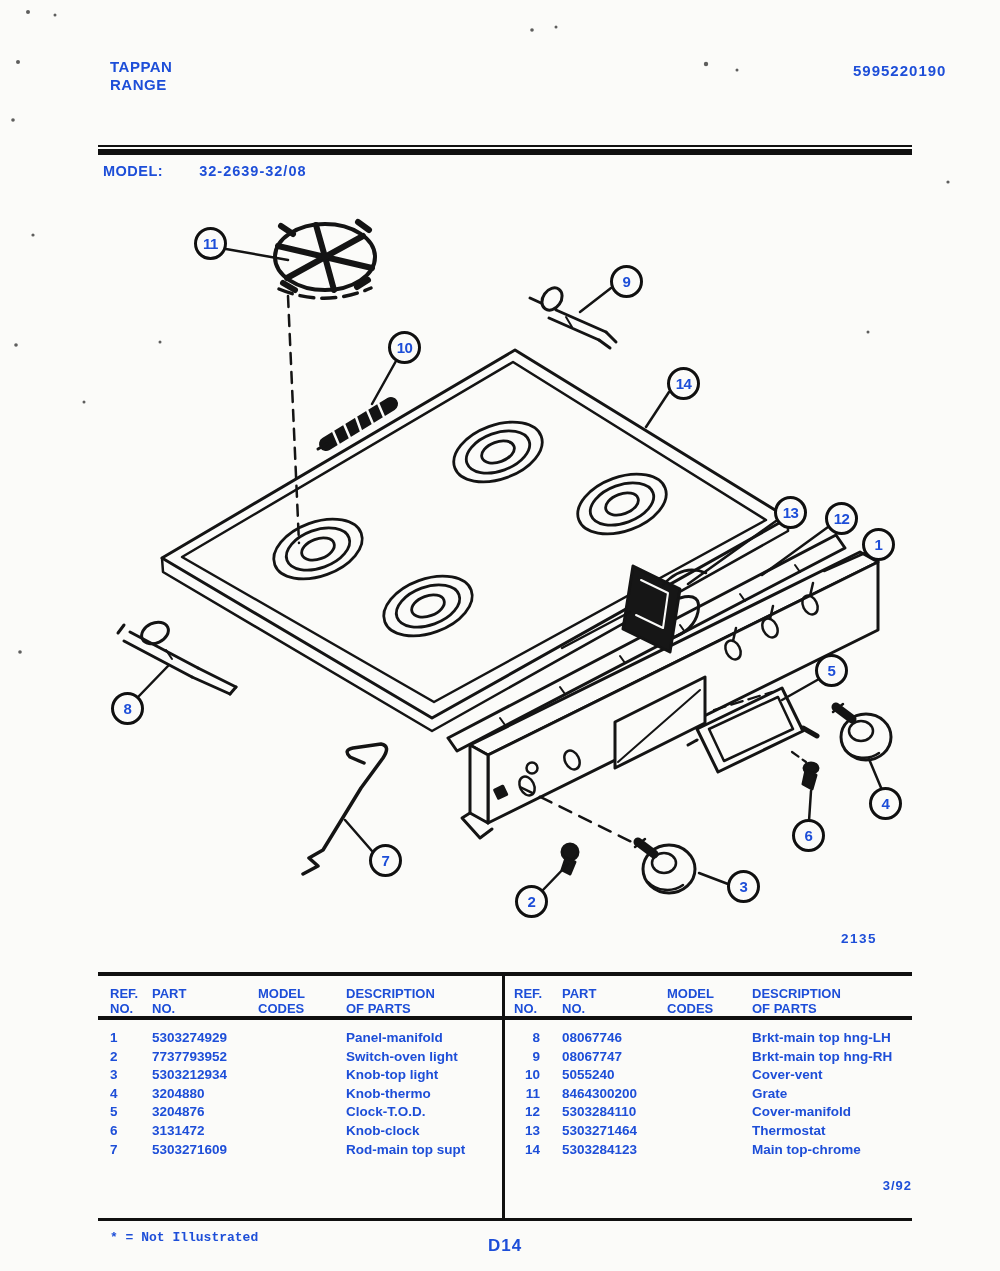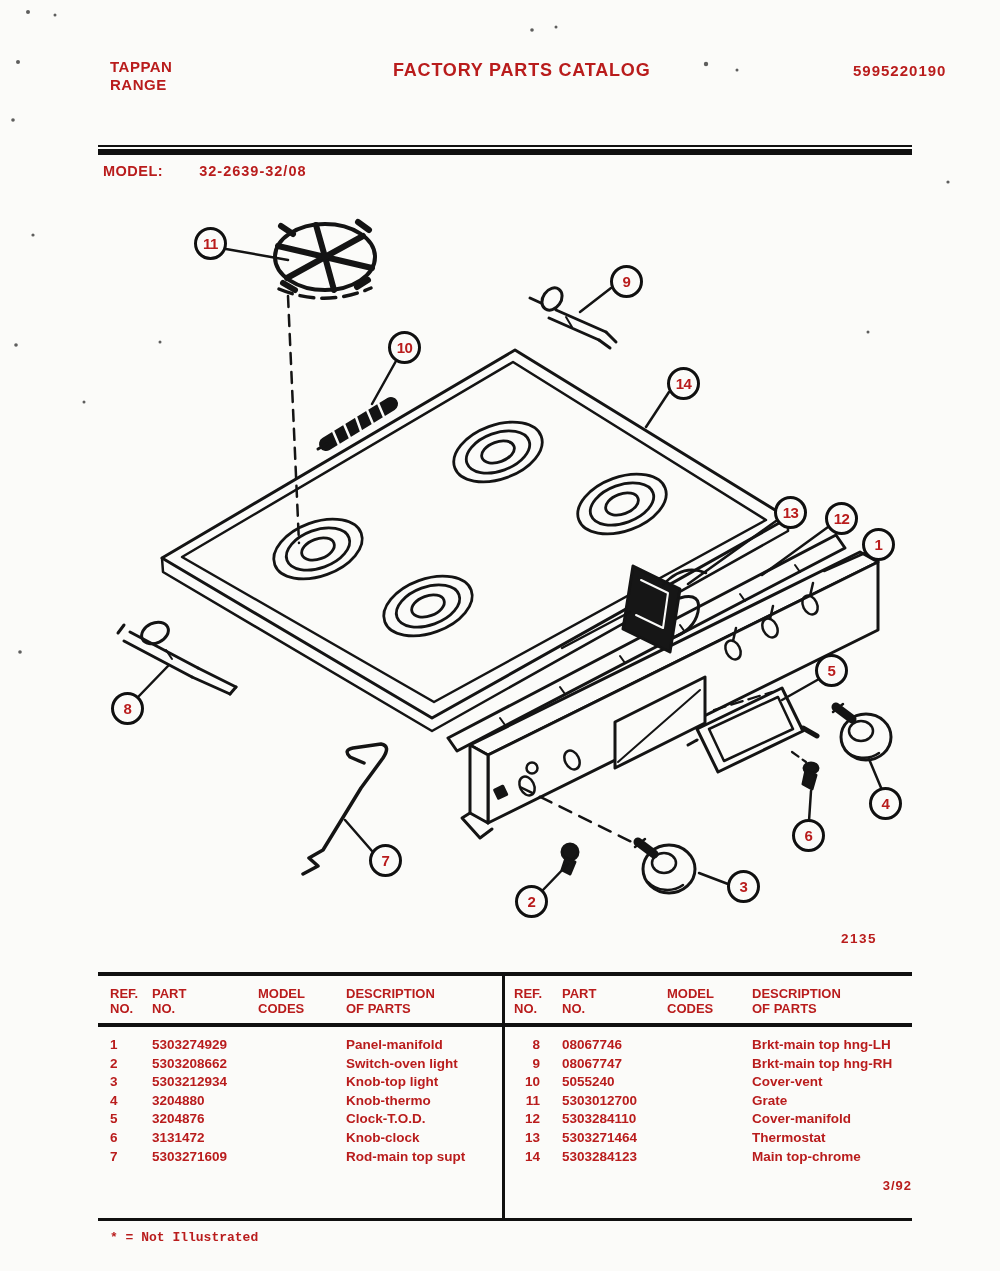--- a/index.html
+++ b/index.html
@@ -1,18 +1,18 @@
 <!DOCTYPE html>
 <html><head>
 <meta charset="utf-8">
 <style>
   html,body { margin:0; padding:0; background:#e8e8e6; }
   .page {
     position:relative; width:1000px; height:1271px; margin:0 auto;
-    background:#fbfbf9; color:#b91c1c; overflow:hidden;
+    background:#fbfbf9; color:#1d4ed8; overflow:hidden;
     font-family:"Liberation Sans", sans-serif; font-weight:bold;
   }
   .abs { position:absolute; }
 
   
   .brand { left:110px; top:58px; font-size:15px; line-height:18px; letter-spacing:0.5px; }
   .title { left:393px; top:60px; font-size:18px; letter-spacing:0.8px; }
   .catnum { left:853px; top:62px; font-size:15px; letter-spacing:1px; }
   .rule-thin  { left:98px; top:145px; width:814px; height:2px; background:#101010; }
   .rule-thick { left:98px; top:149px; width:814px; height:6px; background:#101010; }
@@ -33,40 +33,39 @@
   .ptable {
     left:98px; top:972px; width:814px; height:249px; box-sizing:border-box;
     border-top:4px solid #101010; border-bottom:3px solid #101010;
     display:flex;
   }
   .half { width:50%; box-sizing:border-box; padding-top:10px; }
   .half.left { border-right:3px solid #101010; }
   .thead, .trow { display:grid; }
   .half.left  .thead, .half.left  .trow { grid-template-columns:42px 106px 88px auto; padding-left:12px; }
   .half.right .thead, .half.right .trow { grid-template-columns:48px 105px 85px auto; padding-left:9px; }
-  .thead { font-size:13px; line-height:15px; padding-bottom:7px; border-bottom:4px solid #101010; }
+  .thead { font-size:13px; line-height:15px; border-bottom:4px solid #101010; }
   .tbody { margin-top:9px; }
   .trow { font-size:13.5px; line-height:18.6px; white-space:nowrap; }
   .half.right .trow .c-ref { text-align:right; padding-right:22px; }
 
   
   .footnote { left:110px; top:1230px; font-size:13px;font-family:Liberation Mono, monospace; }
   .pageno { left:98px; top:1236px; width:814px; text-align:center; font-size:17px; letter-spacing:1px; }
   .revdate { right:88px; top:1178px; font-size:13px; letter-spacing:1px; }
 </style>
 </head>
 <body>
 
 <div class="page">
 
   <div class="abs brand">
     <div>TAPPAN</div>
     <div>RANGE</div>
   </div>
-  <div class="abs title">FACTORY PARTS CATALOG</div>
   <div class="abs catnum">5995220190</div>
   <div class="abs rule-thin"></div>
   <div class="abs rule-thick"></div>
   <div class="abs model-line">
     <span>MODEL:</span><span class="model-value">32-2639-32/08</span>
   </div>
 
   <svg class="diagram" viewBox="0 0 1000 1271">
     <g stroke="#141414" fill="none" stroke-width="3" stroke-linejoin="round" stroke-linecap="round">
 
@@ -305,21 +304,21 @@
       </div>
       <div class="tbody">
         <div class="trow">
             <span class="c-ref">1</span>
             <span class="c-part">5303274929</span>
             <span class="c-codes"></span>
             <span class="c-desc">Panel-manifold</span>
           </div>
         <div class="trow">
             <span class="c-ref">2</span>
-            <span class="c-part">5303208662</span>
+            <span class="c-part">7737793952</span>
             <span class="c-codes"></span>
             <span class="c-desc">Switch-oven light</span>
           </div>
         <div class="trow">
             <span class="c-ref">3</span>
             <span class="c-part">5303212934</span>
             <span class="c-codes"></span>
             <span class="c-desc">Knob-top light</span>
           </div>
         <div class="trow">
@@ -381,21 +380,21 @@
             <span class="c-desc">Brkt-main top hng-RH</span>
           </div>
         <div class="trow">
             <span class="c-ref">10</span>
             <span class="c-part">5055240</span>
             <span class="c-codes"></span>
             <span class="c-desc">Cover-vent</span>
           </div>
         <div class="trow">
             <span class="c-ref">11</span>
-            <span class="c-part">5303012700</span>
+            <span class="c-part">8464300200</span>
             <span class="c-codes"></span>
             <span class="c-desc">Grate</span>
           </div>
         <div class="trow">
             <span class="c-ref">12</span>
             <span class="c-part">5303284110</span>
             <span class="c-codes"></span>
             <span class="c-desc">Cover-manifold</span>
           </div>
         <div class="trow">
@@ -408,15 +407,16 @@
             <span class="c-ref">14</span>
             <span class="c-part">5303284123</span>
             <span class="c-codes"></span>
             <span class="c-desc">Main top-chrome</span>
           </div>
       </div>
     </div>
   </div>
 
   <div class="abs footnote">* = Not Illustrated</div>
+  <div class="abs pageno">D14</div>
   <div class="abs revdate">3/92</div>
 
 </div>
 
 </body></html>

